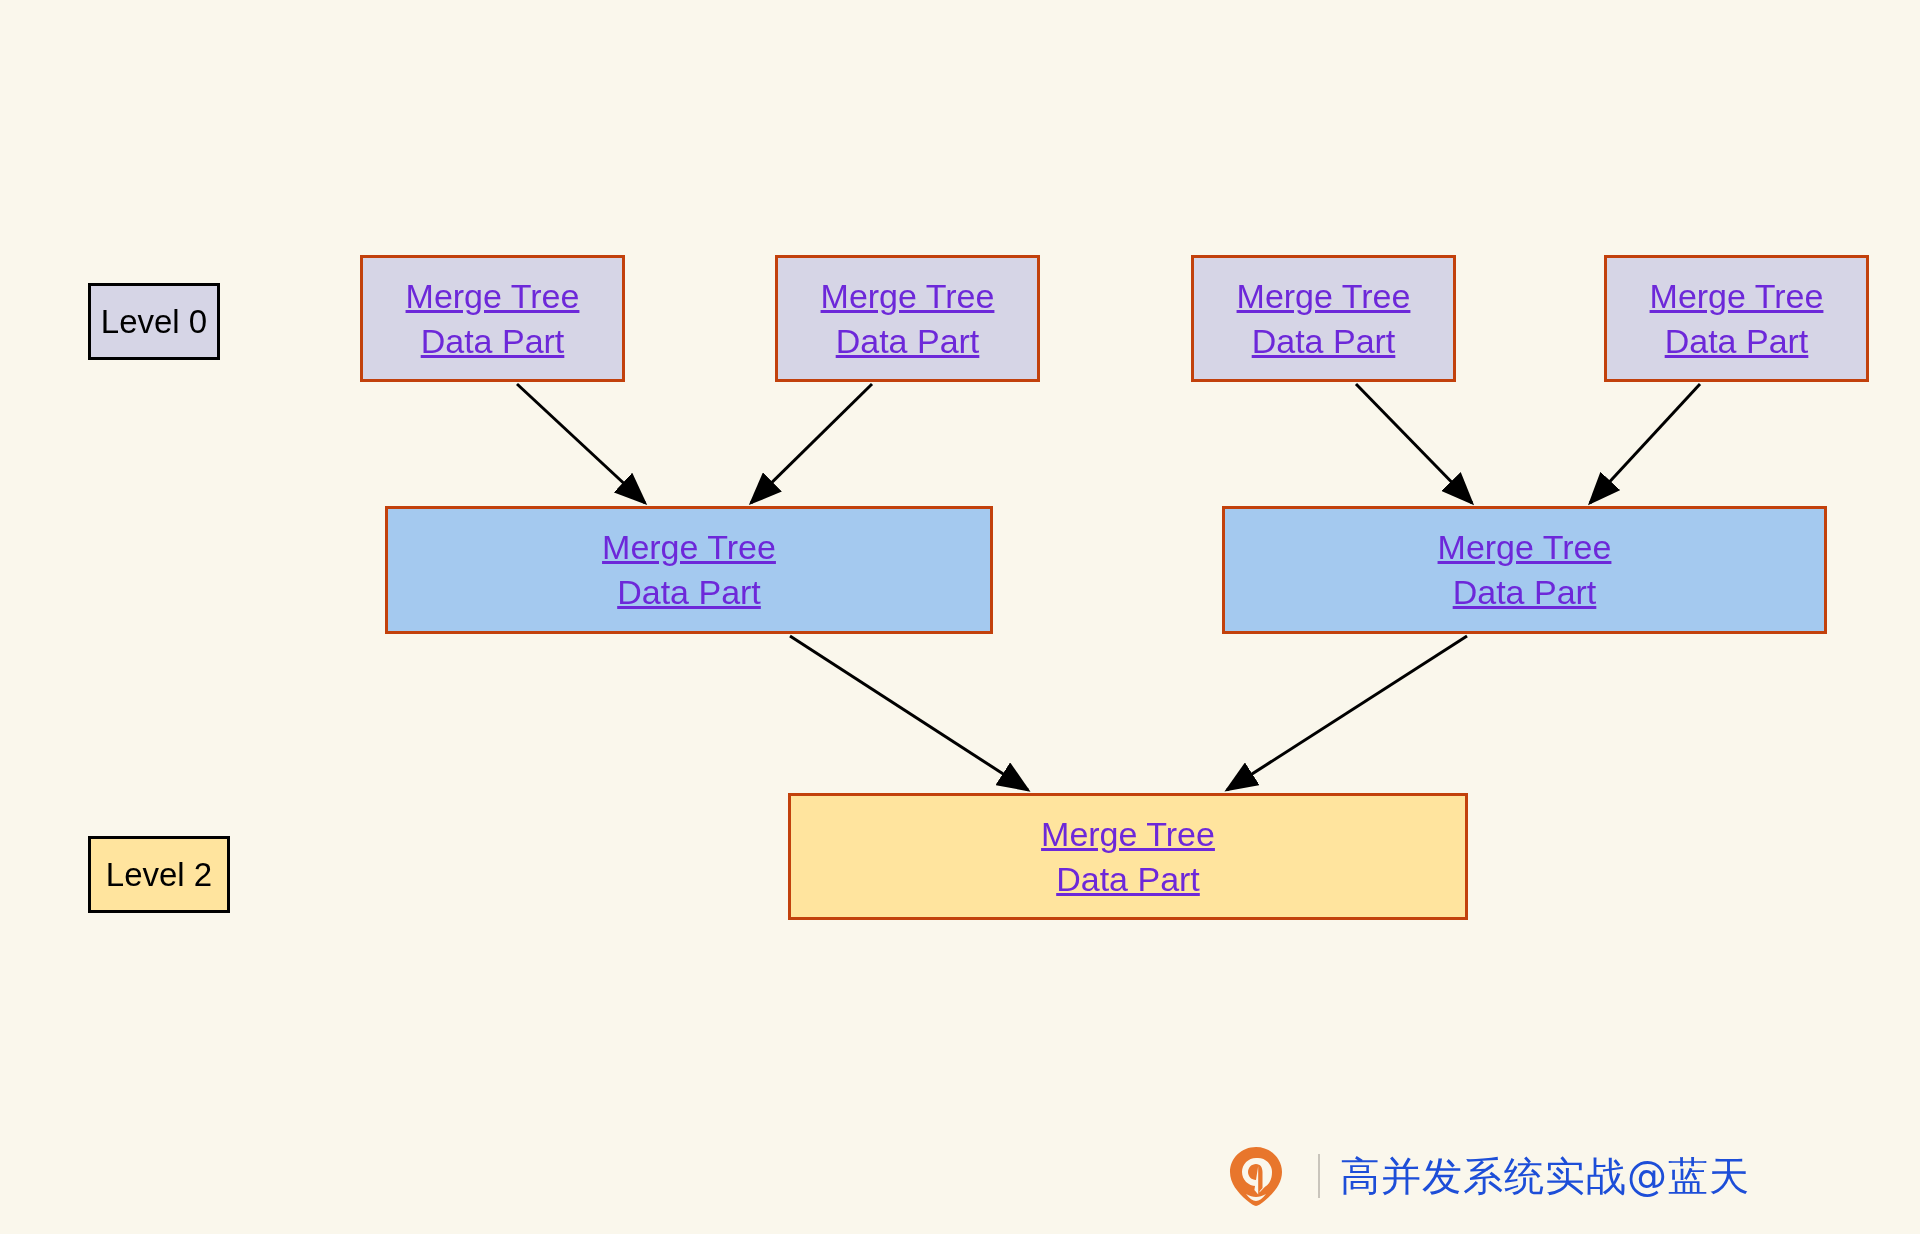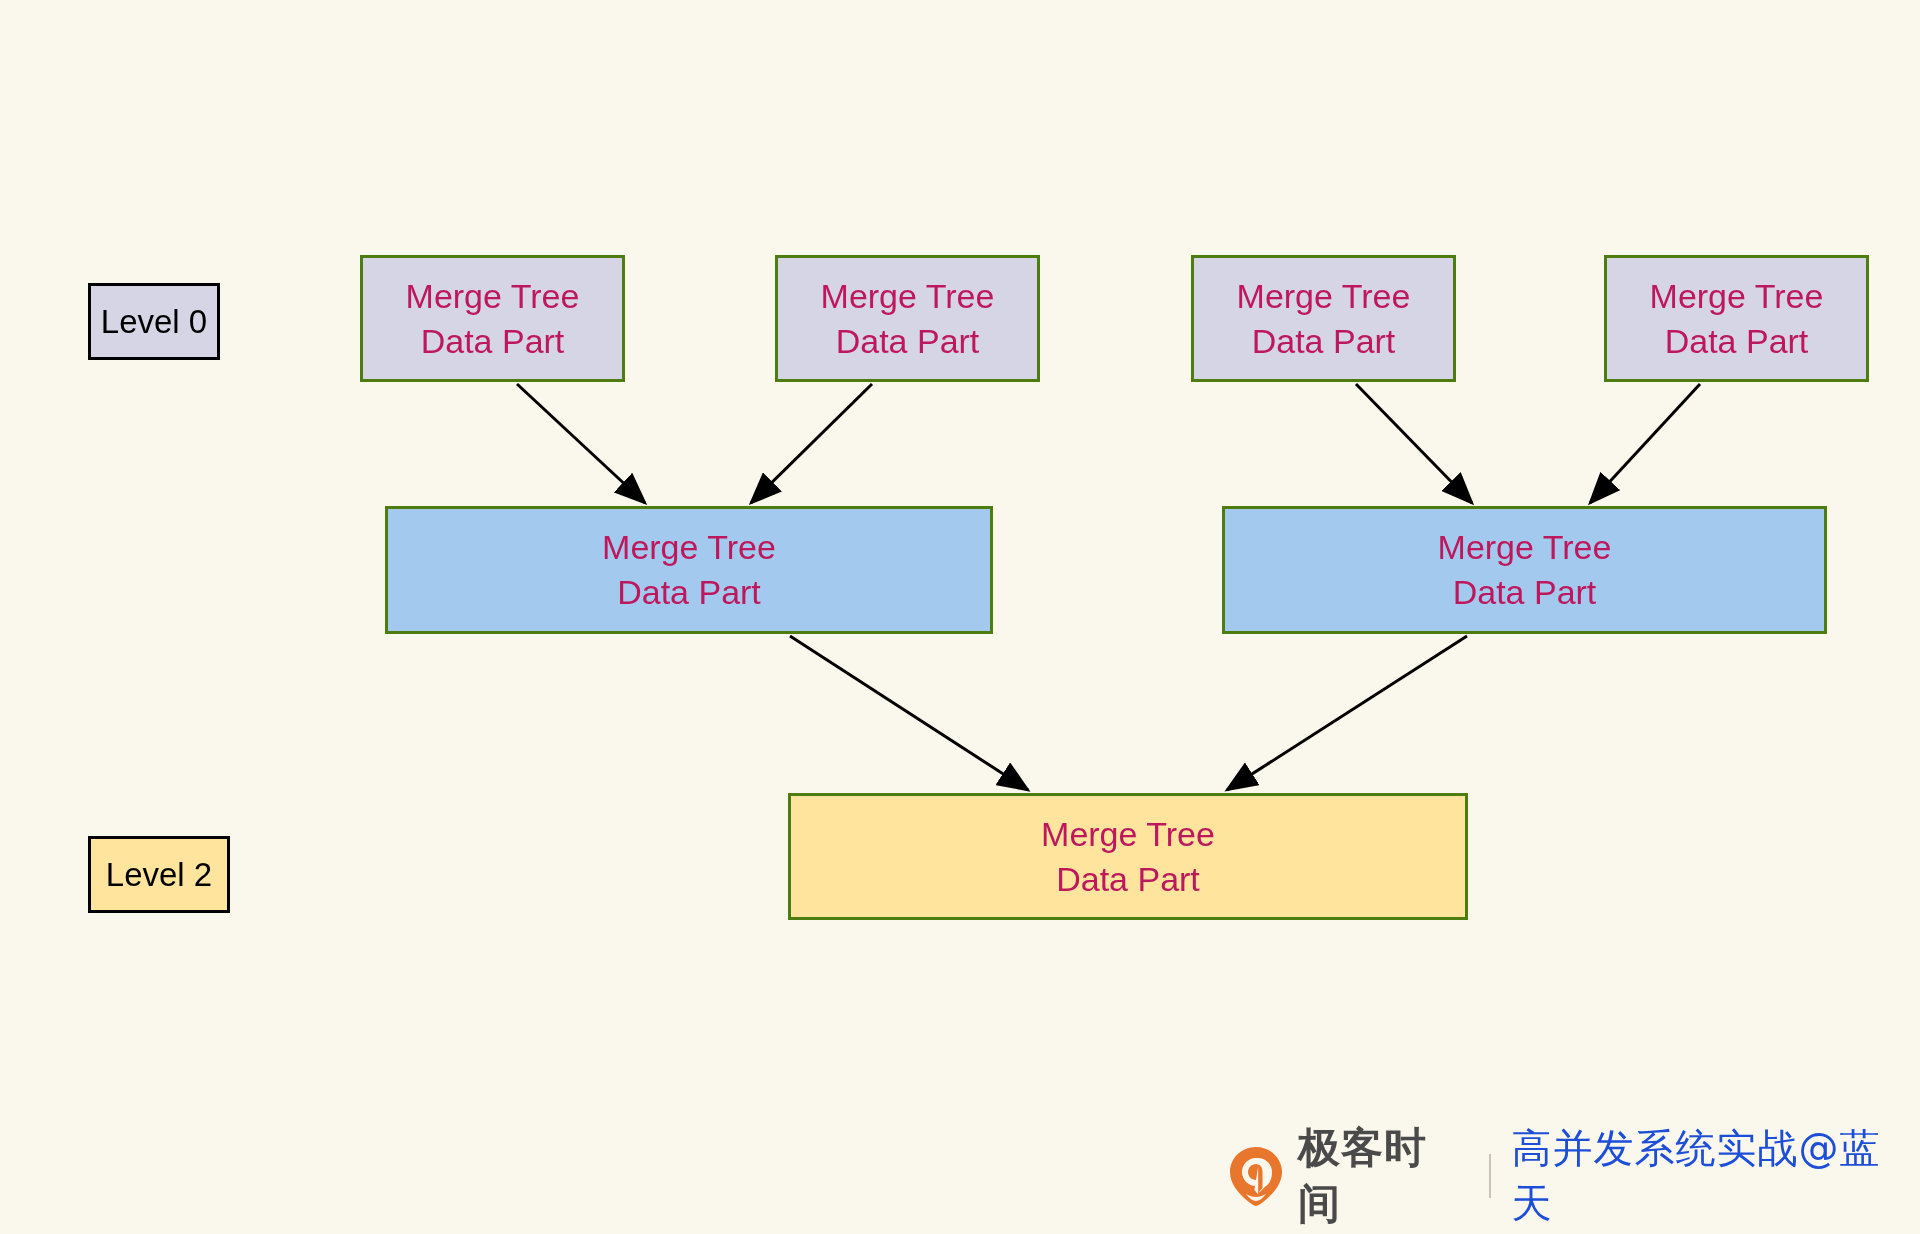--- a/index.html
+++ b/index.html
@@ -24,29 +24,30 @@
     position: absolute;
     left: 0;
     top: 0;
     width: 1920px;
     height: 1234px;
     pointer-events: none;
   }
   .node {
     position: absolute;
     box-sizing: border-box;
-    border: 3px solid #4d7c0f;
+    border: 3px solid #c2410c;
     display: flex;
     flex-direction: column;
     align-items: center;
     justify-content: center;
-    color: #be185d;
+    color: #6d28d9;
     line-height: 1.32;
     text-align: center;
     white-space: nowrap;
+    text-decoration: underline;
   }
   .node .ln {
     display: block;
   }
   .lvl0 { background: #d6d5e6; }
   .lvl1 { background: #a4c9ef; }
   .lvl2 { background: #ffe49e; }
 
   .part-node {
     font-size: 34px;
@@ -159,18 +160,17 @@
   </div>
 
   <div id="watermark">
     <svg id="wm-logo" viewBox="0 0 56 62" xmlns="http://www.w3.org/2000/svg">
       <path d="M28 2 C13.6 2 2 13.2 2 27 C2 38 9.5 47.5 19 55.5 C23 58.9 26 61 28 61 C30 61 33 58.9 37 55.5 C46.5 47.5 54 38 54 27 C54 13.2 42.4 2 28 2 Z" fill="#e8762c"></path>
       <path d="M28 13 C20.3 13 14 19.3 14 27 C14 34.7 20.3 41 28 41 C29.2 41 30.4 40.85 31.5 40.55 L31.5 47.5 L37 41.7 C41.2 39.2 44 34.4 44 27 C44 19.3 37.7 13 30 13 Z" fill="#faf7ec"></path>
       <path d="M28 19 C23.6 19 20 22.6 20 27 C20 31.4 23.6 35 28 35 L30 35 L30 48 L34.5 43 L34.5 27 C34.5 22.6 32.4 19 28 19 Z" fill="#e8762c"></path>
       <path d="M30.2 21 L30.2 49.5 L26.4 45 L30.2 21 Z" fill="#faf7ec"></path>
       <path d="M18 49 C21.5 53.5 24.8 56 28 56 C31.2 56 34.5 53.5 38 49 C34.5 51 31.3 52 28 52 C24.7 52 21.5 51 18 49 Z" fill="#faf7ec"></path>
     </svg>
-    <span id="wm-brand">极客时间</span>
     <span id="wm-sep"></span>
     <span id="wm-course">高并发系统实战@蓝天</span>
   </div>
 
 </div>
 
 </body></html>

